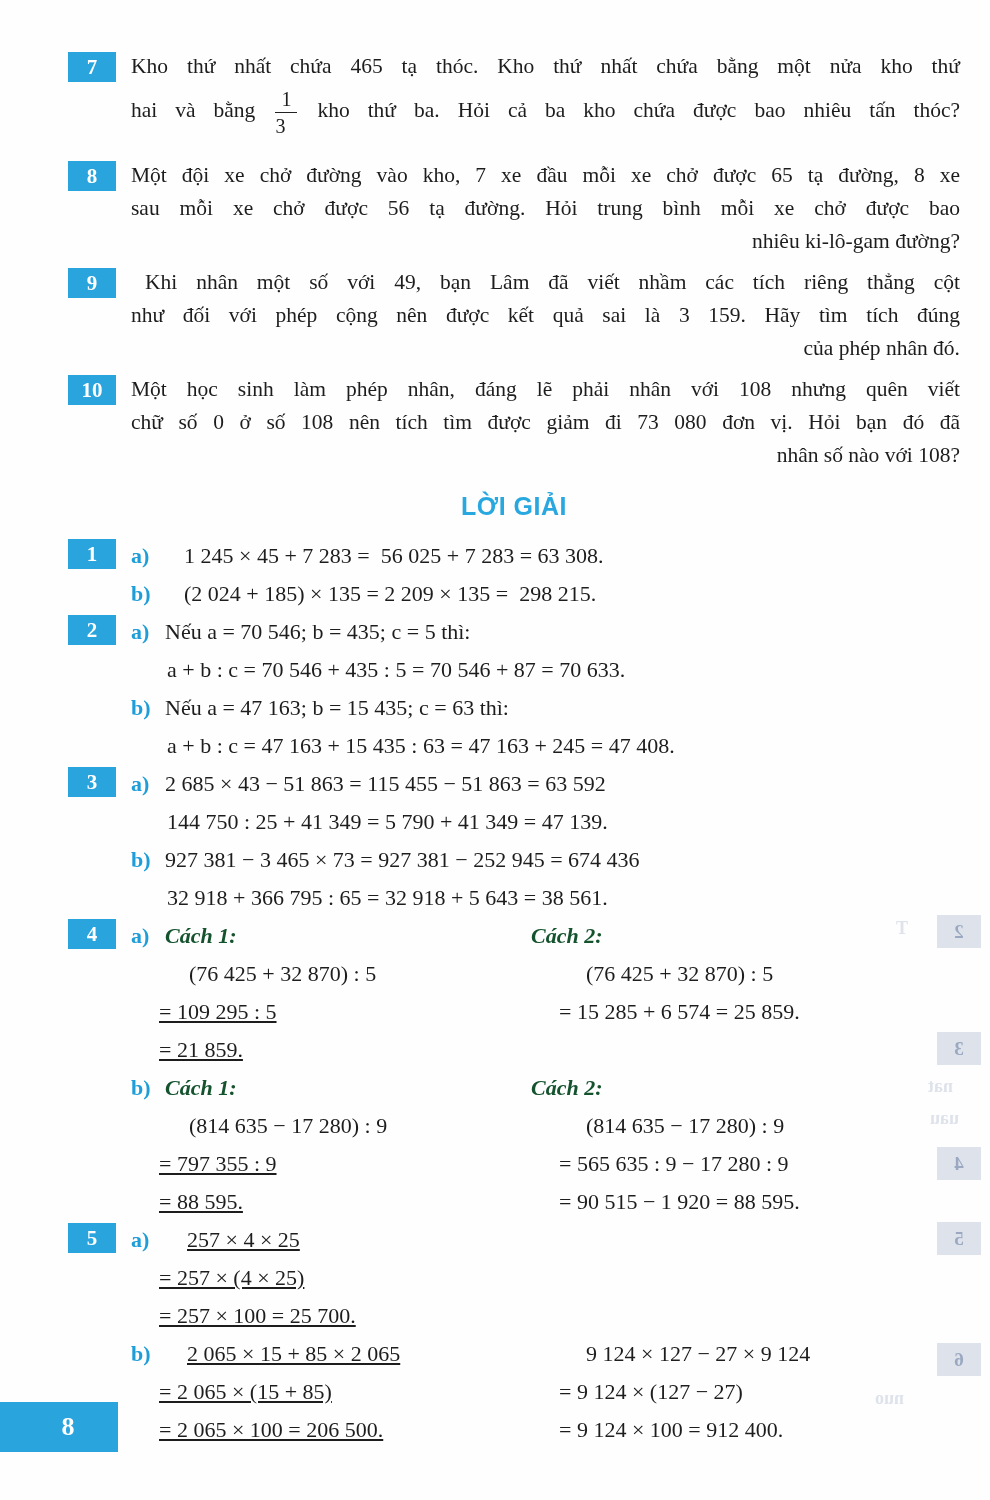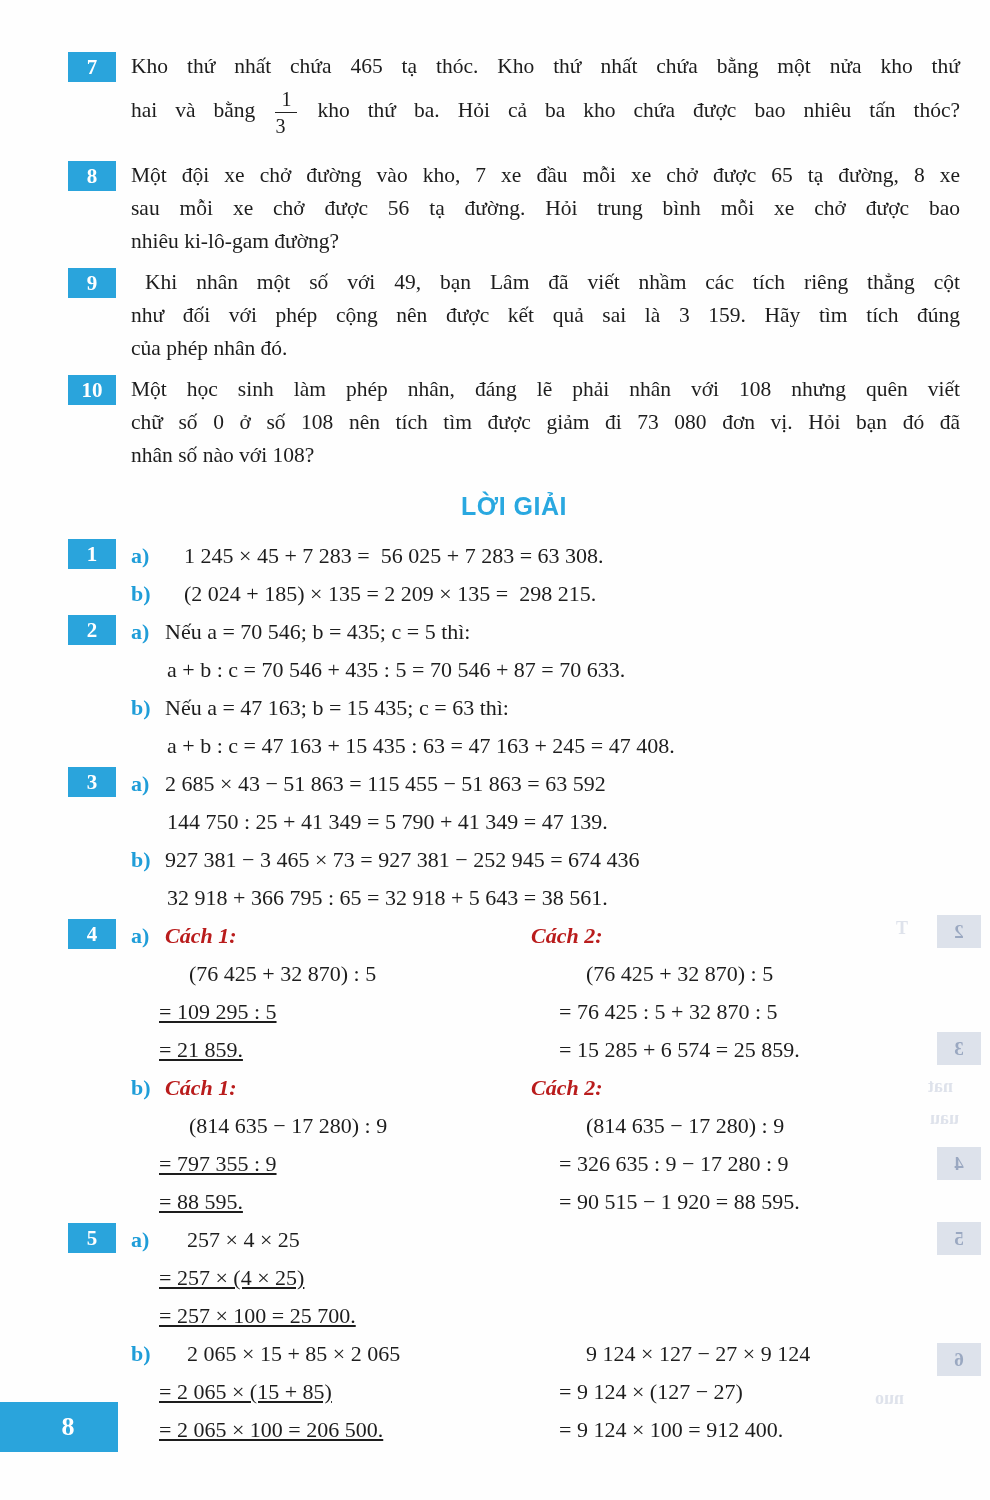--- a/index.html
+++ b/index.html
@@ -15,21 +15,21 @@
   .prob-7 { margin-bottom:20px; }
   .prob-8, .prob-9 { margin-bottom:8px; }
   .badge {
     flex:0 0 48px; width:48px; height:30px; margin-top:2px;
     background:#2aa4dc; color:#ffffff;
     font-weight:bold; font-size:21px;
     display:flex; align-items:center; justify-content:center;
   }
   .ptext { margin-left:15px; flex:1; font-size:21.5px; line-height:33px; }
   .jline { text-align:justify; text-align-last:justify; }
-  .lline { text-align:left; }
+  .lline { text-align:right;margin-left:45px; }
   .indent-first { text-indent:14px; }
   .fracline { margin-top:3px; }
   .frac {
     display:inline-block; vertical-align:middle; text-align:center;
     font-size:20px; line-height:1.1; margin:2px 2px;
   }
   .frac .num { display:block; border-bottom:1.7px solid #222; padding:0 6px 2px; }
   .frac .den { display:block; padding-top:2px; }
 
   
@@ -39,28 +39,28 @@
     font-size:25px; letter-spacing:0.5px;
     margin:20px 0 16px 0;
   }
 
   
   .sol { display:flex; align-items:flex-start; }
   .stext { margin-left:15px; flex:1; font-size:22px; line-height:38px; white-space:nowrap; }
   .lbl { color:#1f9dd8; font-weight:bold; display:inline-block; min-width:34px; }
   .ind { margin-left:19px; }
   .cont { padding-left:36px; }
-  .cach { color:#b91c1c; font-style:italic; font-weight:bold;text-align:center; }
+  .cach { color:#14532d; font-style:italic; font-weight:bold;text-align:center; }
 
   .twocol { display:grid; grid-template-columns:400px auto; }
   .exL { padding-left:58px; }
   .eqL { padding-left:28px;text-decoration:underline; }
   .exR { padding-left:55px; }
   .eqR { padding-left:28px; }
-  .ex5 { margin-left:22px; }
+  .ex5 { margin-left:22px;text-decoration:underline; }
 
   
   .page-num {
     position:absolute; left:0; top:1402px; width:118px; height:50px;
     background:#2aa4dc; color:#ffffff; font-weight:bold; font-size:26px;
     display:flex; align-items:center; justify-content:center;
     padding-left:18px; box-sizing:border-box;
   }
 
   
@@ -165,35 +165,34 @@
         <div class="twocol">
           <div class="colL">
             <div class="sline"><span class="lbl">a)</span><span class="cach">Cách 1:</span></div>
             <div class="sline exL">(76 425 + 32 870) : 5</div>
             <div class="sline eqL">= 109 295 : 5</div>
             <div class="sline eqL">= 21 859.</div>
           </div>
           <div class="colR">
             <div class="sline"><span class="cach">Cách 2:</span></div>
             <div class="sline exR">(76 425 + 32 870) : 5</div>
-            <div class="sline eqR">= 76 425 : 5 + 32 870 : 5</div>
             <div class="sline eqR">= 15 285 + 6 574 = 25 859.</div>
           </div>
         </div>
         <div class="twocol">
           <div class="colL">
             <div class="sline"><span class="lbl">b)</span><span class="cach">Cách 1:</span></div>
             <div class="sline exL">(814 635 − 17 280) : 9</div>
             <div class="sline eqL">= 797 355 : 9</div>
             <div class="sline eqL">= 88 595.</div>
           </div>
           <div class="colR">
             <div class="sline"><span class="cach">Cách 2:</span></div>
             <div class="sline exR">(814 635 − 17 280) : 9</div>
-            <div class="sline eqR">= 326 635 : 9 − 17 280 : 9</div>
+            <div class="sline eqR">= 565 635 : 9 − 17 280 : 9</div>
             <div class="sline eqR">= 90 515 − 1 920 = 88 595.</div>
           </div>
         </div>
       </div>
     </div>
 
     <div class="sol">
       <div class="badge">5</div>
       <div class="stext">
         <div class="twocol">

